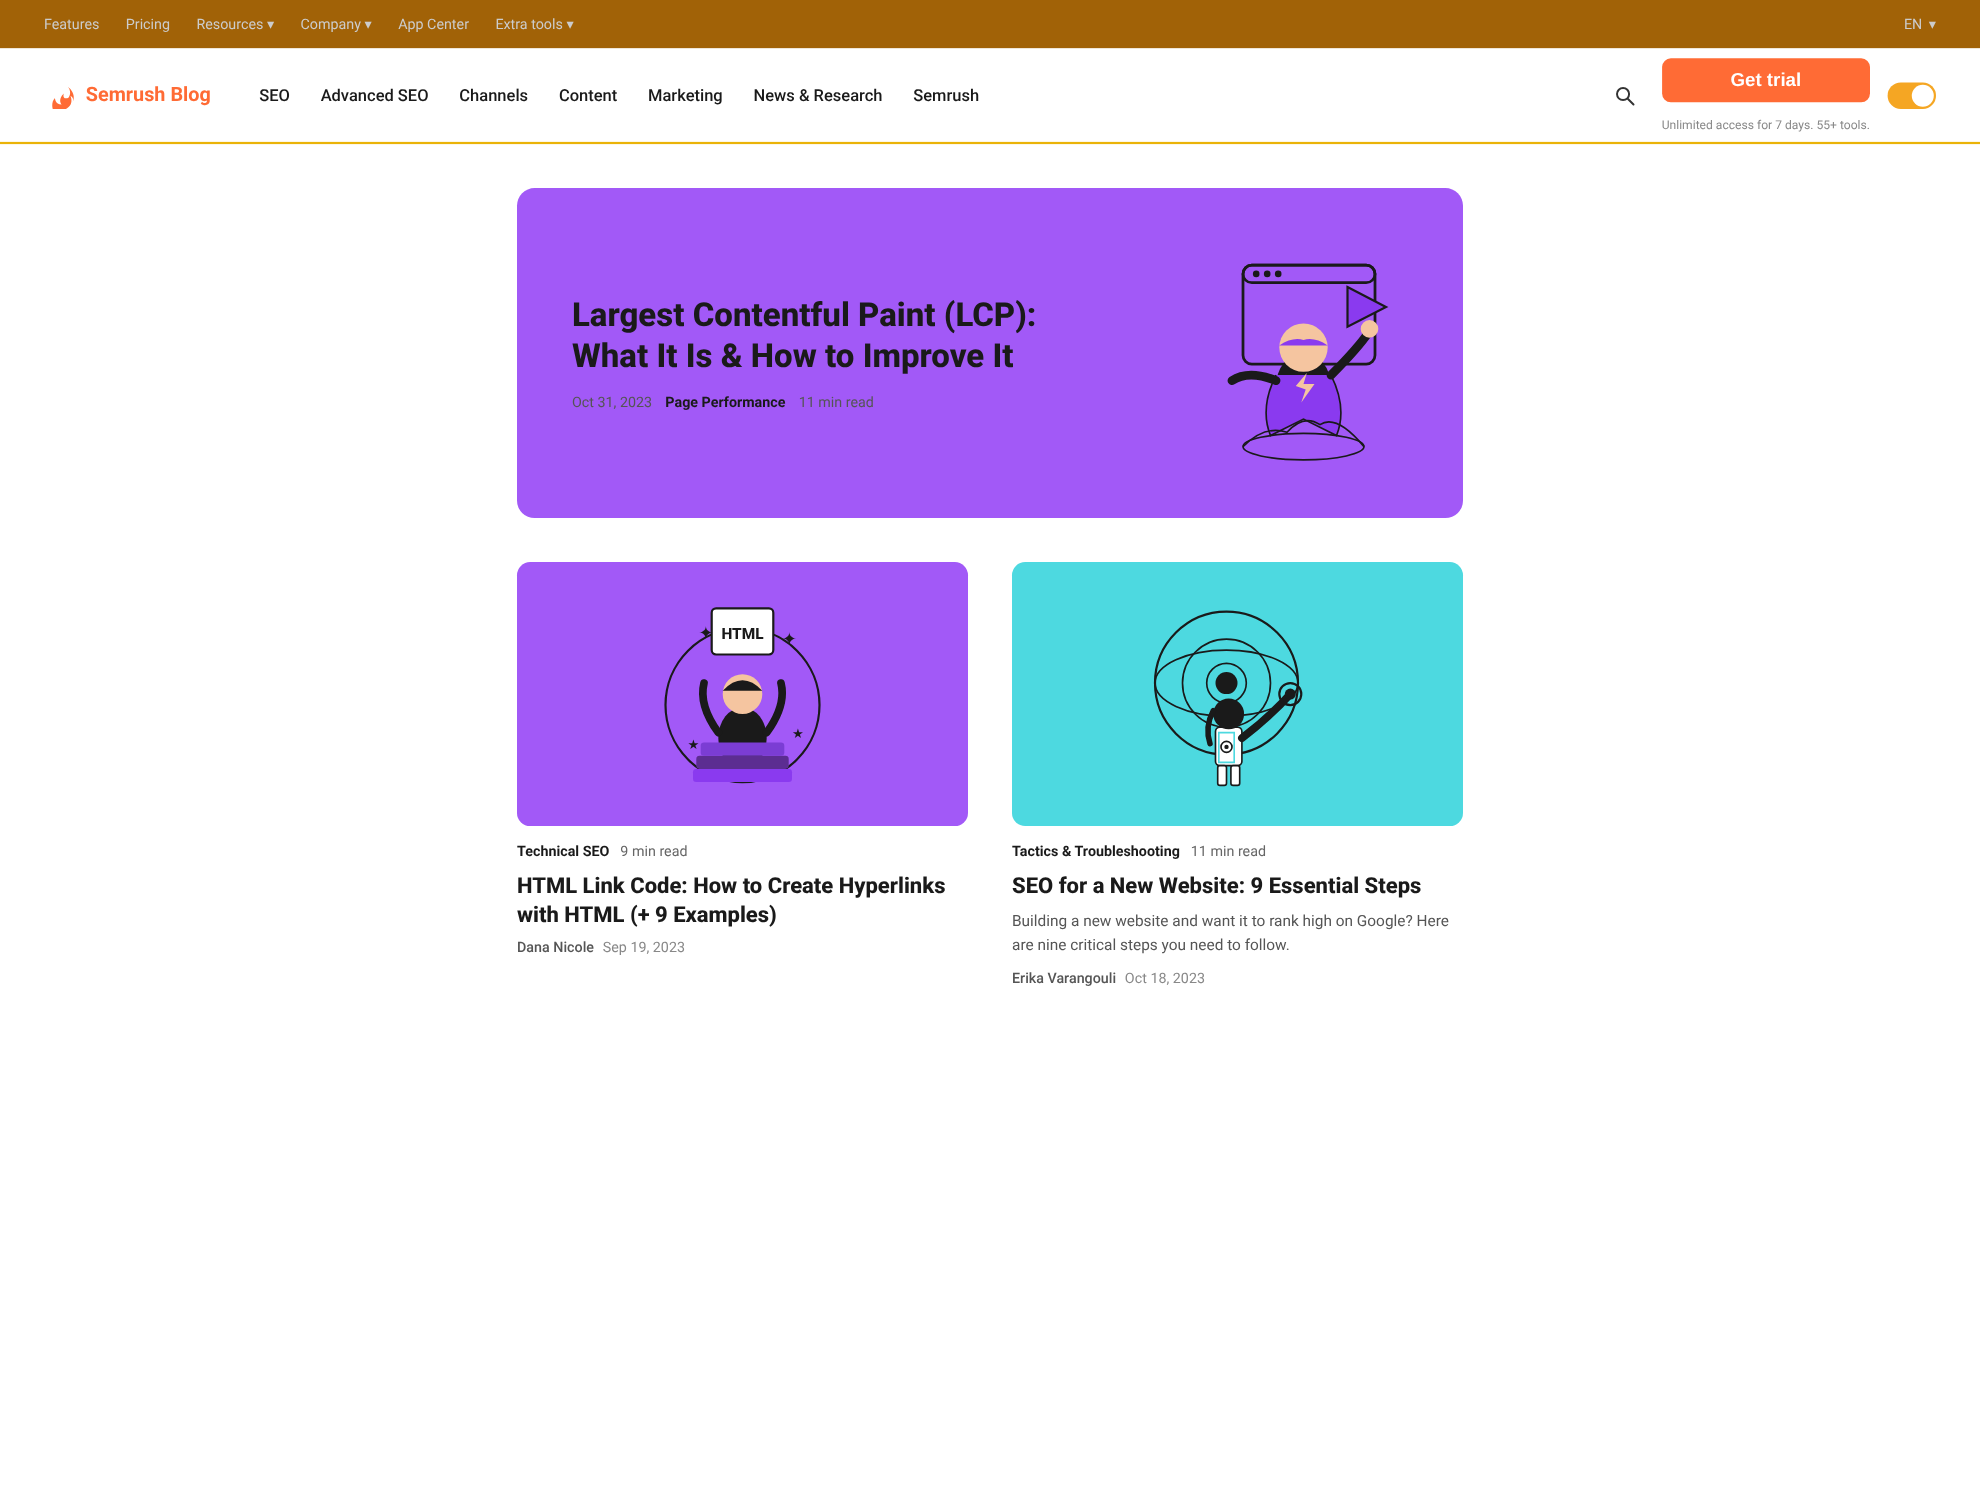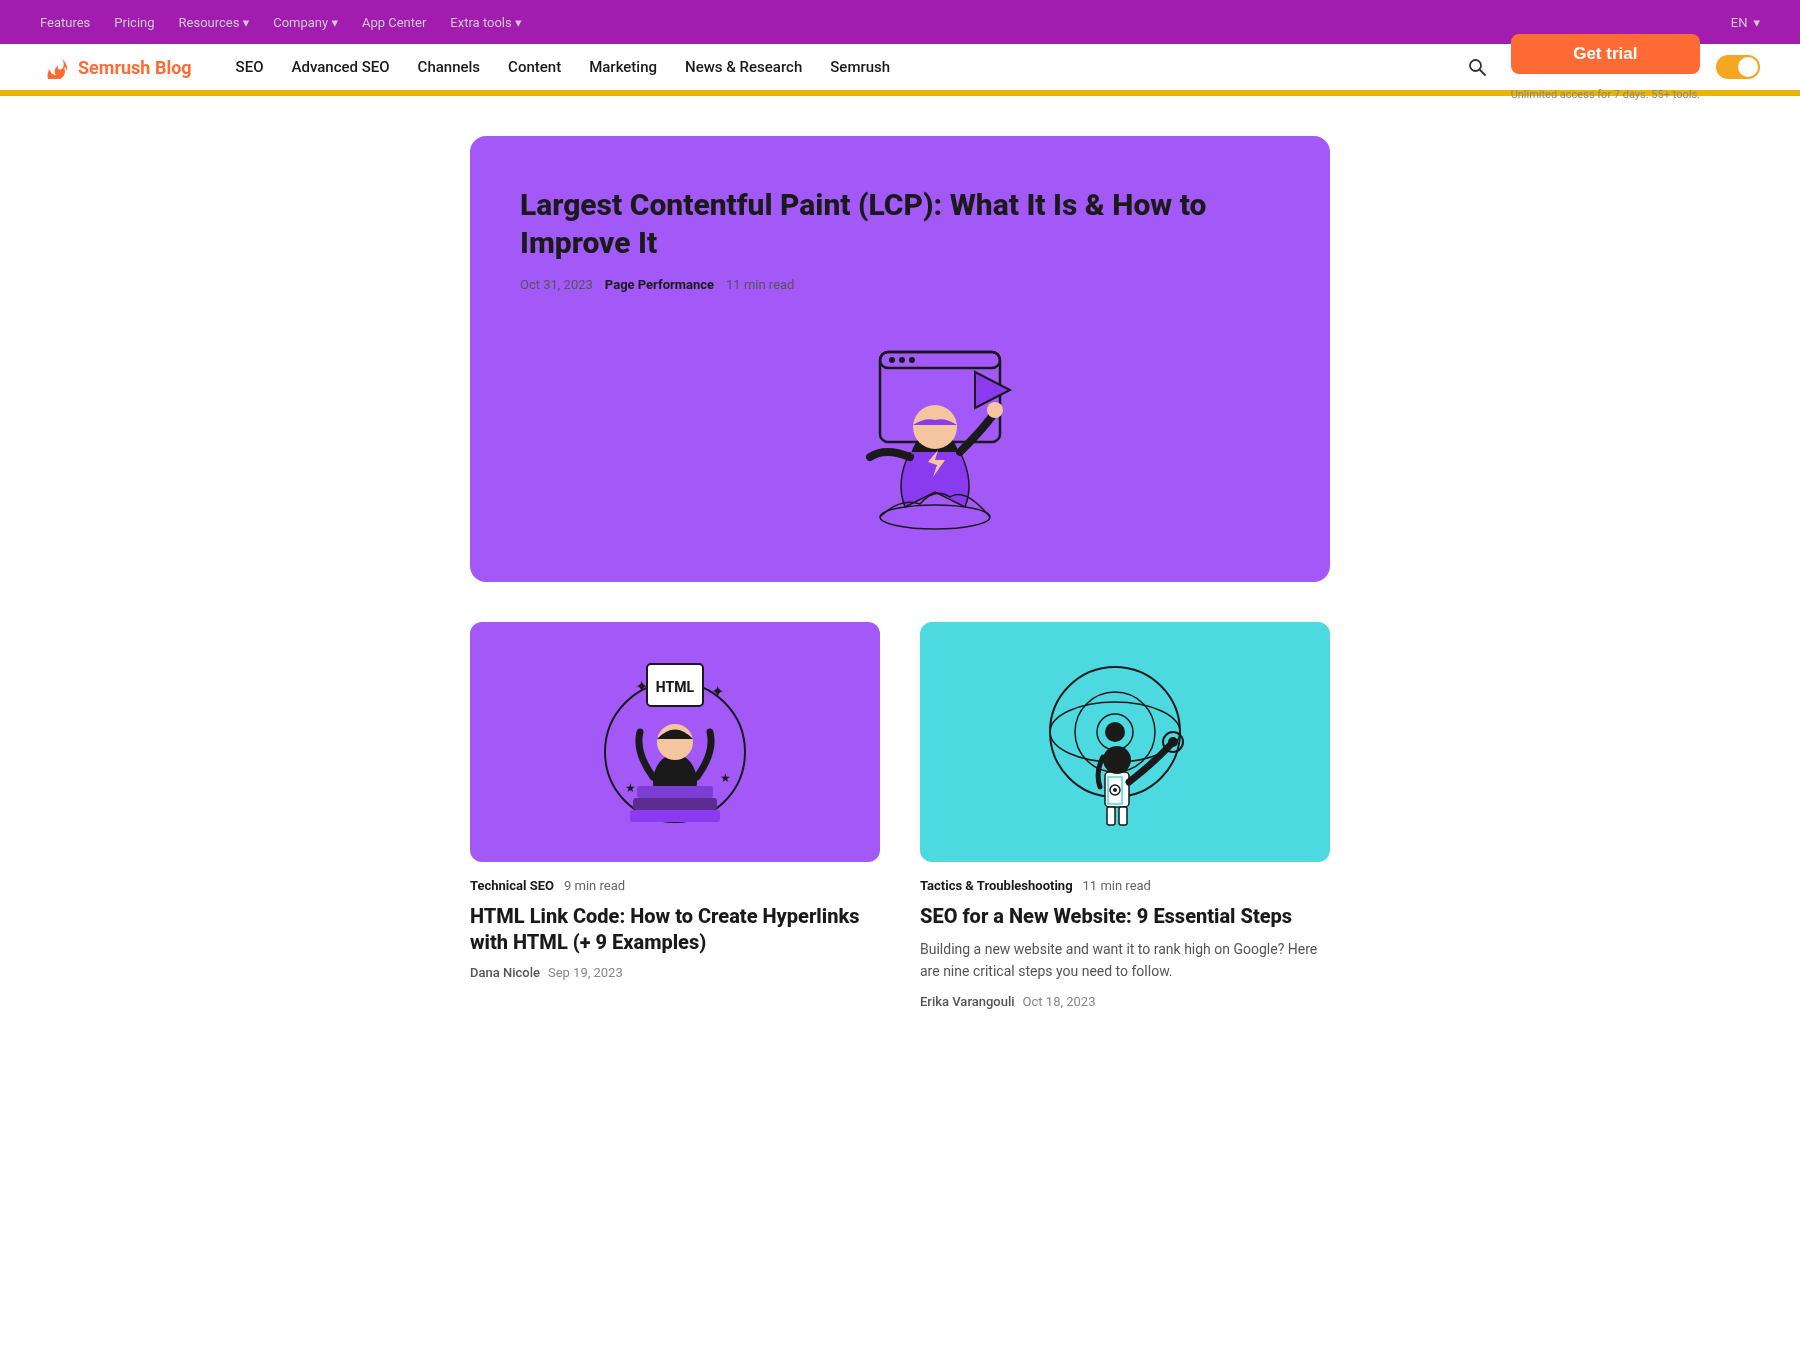--- a/index.html
+++ b/index.html
@@ -1,20 +1,20 @@
 <!DOCTYPE html>
 <html><head>
   <meta charset="utf-8">
   <style>
     * { box-sizing: border-box; margin: 0; padding: 0; }
     body { font-family: -apple-system, BlinkMacSystemFont, 'Segoe UI', Roboto, sans-serif; background: #fff; color: #1a1a1a; }
 
     
     .top-nav {
-      background: #a21caf;
+      background: #a16207;
       height: 44px;
       display: flex;
       align-items: center;
       padding: 0 40px;
       gap: 24px;
     }
     .top-nav a {
       color: #ccc;
       text-decoration: none;
       font-size: 13px;
@@ -26,22 +26,22 @@
       gap: 6px;
       color: #ccc;
       font-size: 13px;
       cursor: pointer;
     }
     .top-nav-right span { color: #ccc; }
 
     
     .main-nav {
       background: #fff;
-      border-bottom: 6px solid #eab308;
-      height: 52px;
+      border-bottom: 2px solid #eab308;
+      height: 87px;
       display: flex;
       align-items: center;
       padding: 0 40px;
       gap: 0;
     }
     .logo-wrap {
       display: flex;
       align-items: center;
       gap: 6px;
       margin-right: 32px;
@@ -144,21 +144,20 @@
       background: #a259f7;
       border-radius: 16px;
       padding: 50px 50px;
       display: flex;
       align-items: center;
       gap: 40px;
       margin-bottom: 40px;
       cursor: pointer;
       overflow: hidden;
       position: relative;
-      flex-direction: column;
     }
     .featured-content {
       flex: 1;
       min-width: 0;
     }
     .featured-title {
       font-size: 30px;
       font-weight: 800;
       color: #1a1a1a;
       line-height: 1.25;

